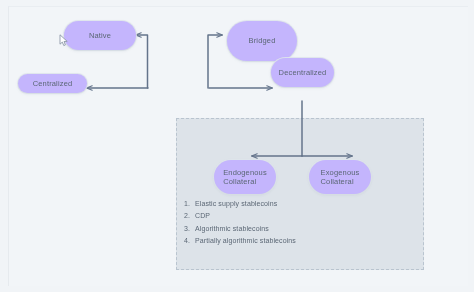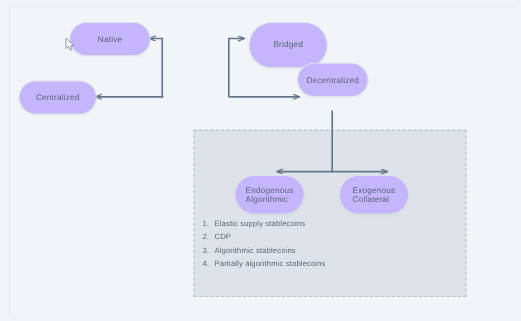--- a/index.html
+++ b/index.html
@@ -113,27 +113,27 @@
       <path d="M302,101 L302,156"></path>
       <path d="M302,156 L252,156" marker-end="url(#arrow)"></path>
       <path d="M302,156 L352,156" marker-end="url(#arrow)"></path>
     </g>
   </svg>
 
   <div class="node" style="left:64px; top:21px; width:72px; height:29px;">Native</div>
 
   <div class="node" style="left:227px; top:21px; width:70px; height:40px;">Bridged</div>
 
-  <div class="node" style="left:18px; top:74px; width:69px; height:29px;">Centralized</div>
+  <div class="node" style="left:18px; top:74px; width:69px; height:19px;">Centralized</div>
 
 
   <div class="node" style="left:271px; top:58px; width:63px; height:29px;">Decentralized</div>
 
   <div class="node" style="left:214px; top:160px; width:62px; height:34px;">Endogenous
-Algorithmic</div>
+Collateral</div>
 
   <div class="node" style="left:309px; top:160px; width:62px; height:34px;">Exogenous
 Collateral</div>
 
   <div class="list" style="left:184px; top:198px;">
     <div class="list-row">
       <span class="list-num">1.</span>
       <span>Elastic supply stablecoins</span>
     </div>
     <div class="list-row">

